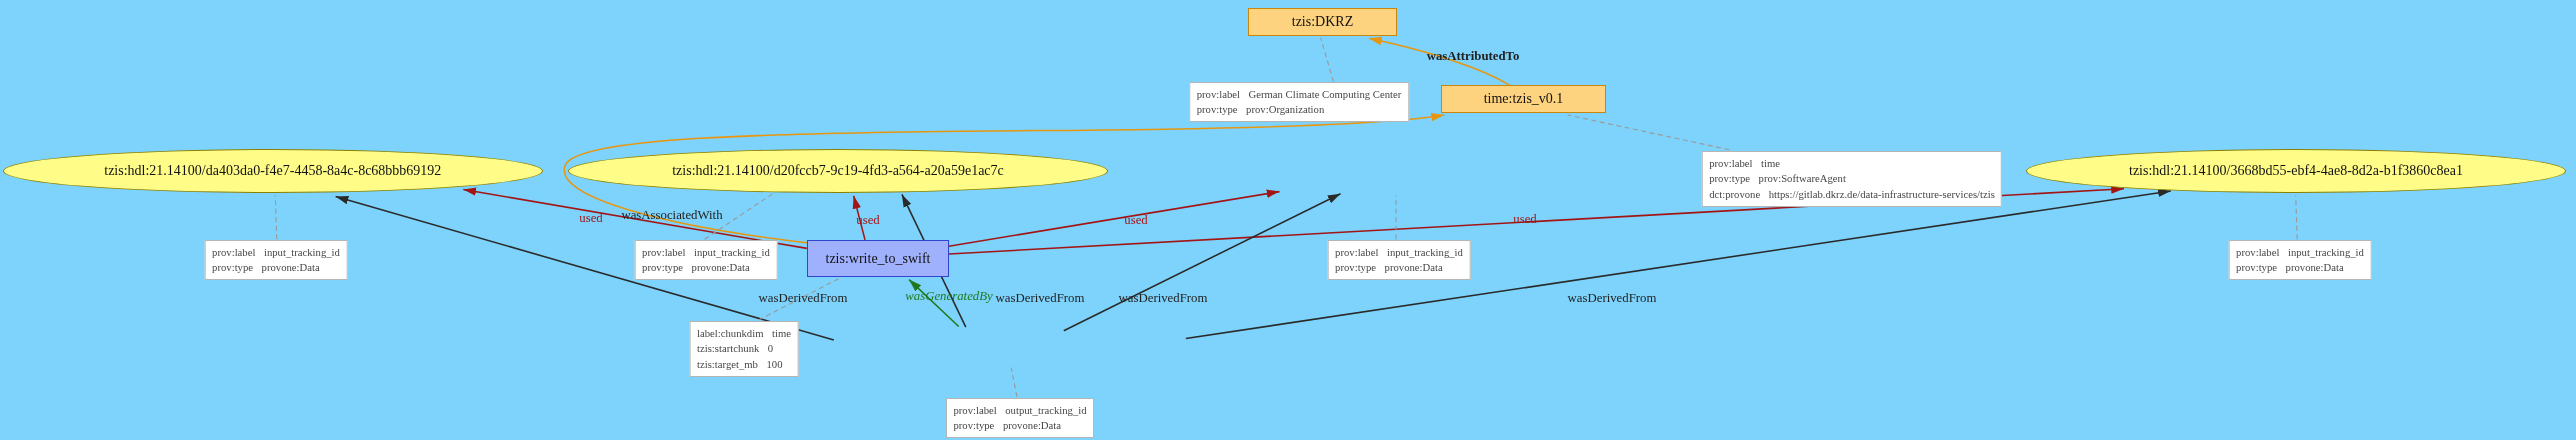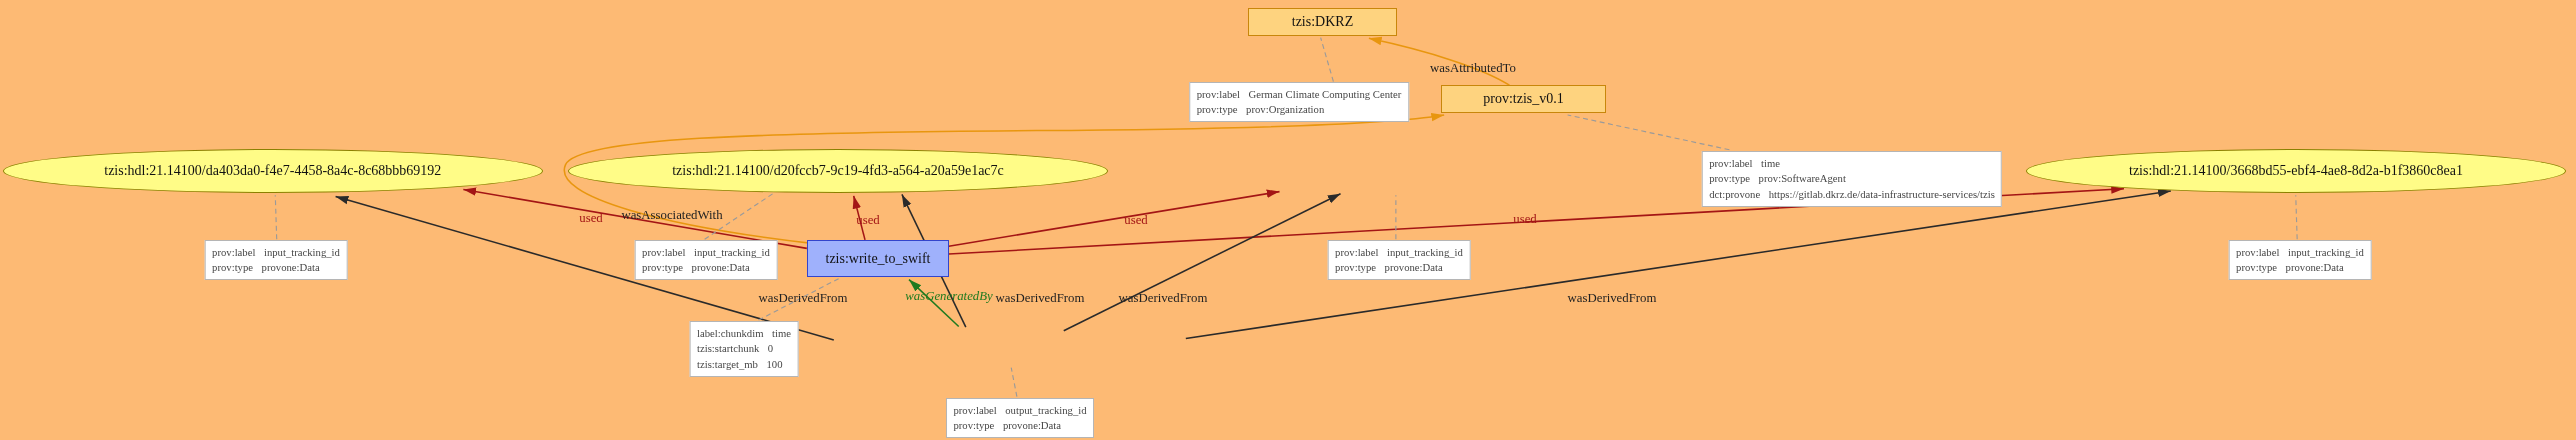--- a/index.html
+++ b/index.html
@@ -1,17 +1,17 @@
 <!DOCTYPE html>
 <html style="--entity-fill: #FFFC87; --entity-border: #8B8000; --activity-fill: #9FB1FC; --activity-border: #3344CC; --agent-fill: #FED37F; --agent-border: #C8860B; --edge-used: #A31515; --edge-derived: #2A2A2A; --edge-generated: #1F7A1F; --edge-agent: #E8960F; --note-border: #B5B5B5; --note-text: #474747;font-size:11.4px"><head>
 <meta charset="utf-8">
 <style>
   html,body{margin:0;padding:0;background:#ffffff;}
   .canvas{
-    position:relative;width:2576px;height:440px;background:#fdba74;overflow:hidden;
+    position:relative;width:2576px;height:440px;background:#7dd3fc;overflow:hidden;
     font-family:"Liberation Serif","DejaVu Serif",serif;
   }
   .edges{position:absolute;left:0;top:0;width:2576px;height:440px;}
   .edge{fill:none;stroke-width:2.2px;}
   .edge.used{stroke:var(--edge-used);}
   .edge.derived{stroke:var(--edge-derived);}
   .edge.generated{stroke:var(--edge-generated);}
   .edge.agent{stroke:var(--edge-agent);}
   .edge.anno{stroke:#9a9a9a;stroke-width:1.6px;stroke-dasharray:7 5;}
   .ah-used{fill:var(--edge-used);}
@@ -79,21 +79,21 @@
     <path class="edge anno" d="M 1878 115 L 1860 53"></path>
     <path class="edge anno" d="M 2436 211 L 2208 162"></path>
     <path class="edge anno" d="M 1068 451 L 1182 392"></path>
     <path class="edge anno" d="M 1432 559 L 1424 518"></path>
   </svg>
 
   <div class="node agent" style="left:1248px;top:7.8px;width:149px;height:28px;">
     <span>tzis:DKRZ</span>
   </div>
   <div class="node agent" style="left:1441px;top:85px;width:165px;height:28px;">
-    <span>prov:tzis_v0.1</span>
+    <span>time:tzis_v0.1</span>
   </div>
 
   <div class="node entity" style="left:2.8px;top:149px;width:540px;height:44px;">
     <span>tzis:hdl:21.14100/da403da0-f4e7-4458-8a4c-8c68bbb69192</span>
   </div>
   <div class="node entity" style="left:568px;top:149px;width:540px;height:44px;">
     <span>tzis:hdl:21.14100/d20fccb7-9c19-4fd3-a564-a20a59e1ac7c</span>
   </div>
   <div class="node entity" style="left:2026px;top:149px;width:540px;height:44px;">
     <span>tzis:hdl:21.14100/3668bd55-ebf4-4ae8-8d2a-b1f3860c8ea1</span>
@@ -102,21 +102,21 @@
   <div class="node activity" style="left:807px;top:240px;width:142px;height:37px;">
     <span>tzis:write_to_swift</span>
   </div>
 
 
   <span class="elabel red" style="left:591px;top:218px;">used</span>
   <span class="elabel" style="left:672px;top:215px;">wasAssociatedWith</span>
   <span class="elabel red" style="left:868px;top:220px;">used</span>
   <span class="elabel red" style="left:1136px;top:220px;">used</span>
   <span class="elabel red" style="left:1525px;top:219px;">used</span>
-  <span class="elabel" style="left:1473px;top:68px;">wasAttributedTo</span>
+  <span class="elabel" style="left:1473px;top:56px;font-weight:bold;">wasAttributedTo</span>
   <span class="elabel" style="left:803px;top:298px;">wasDerivedFrom</span>
   <span class="elabel green" style="left:949px;top:296px;font-style:italic;">wasGeneratedBy</span>
   <span class="elabel" style="left:1040px;top:298px;">wasDerivedFrom</span>
   <span class="elabel" style="left:1163px;top:298px;">wasDerivedFrom</span>
   <span class="elabel" style="left:1612px;top:298px;">wasDerivedFrom</span>
 
   <div class="note" style="left:1299px;top:82px;">
     <div class="nrow">
         <span class="nk">prov:label</span>
         <span class="nv">German Climate Computing Center</span>

